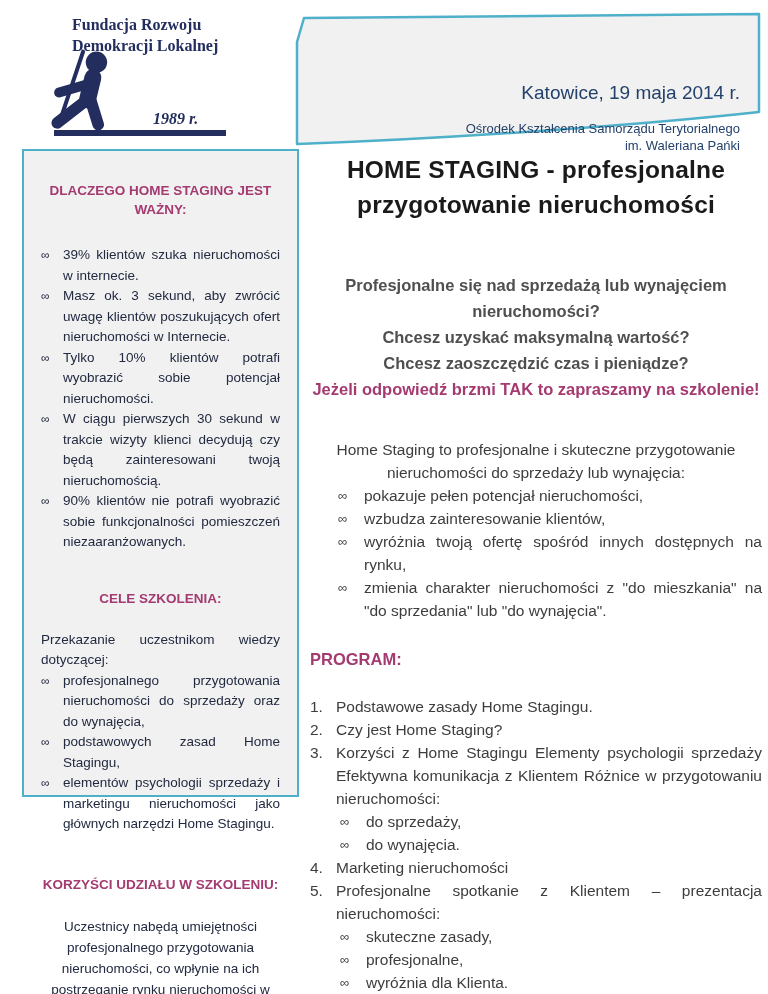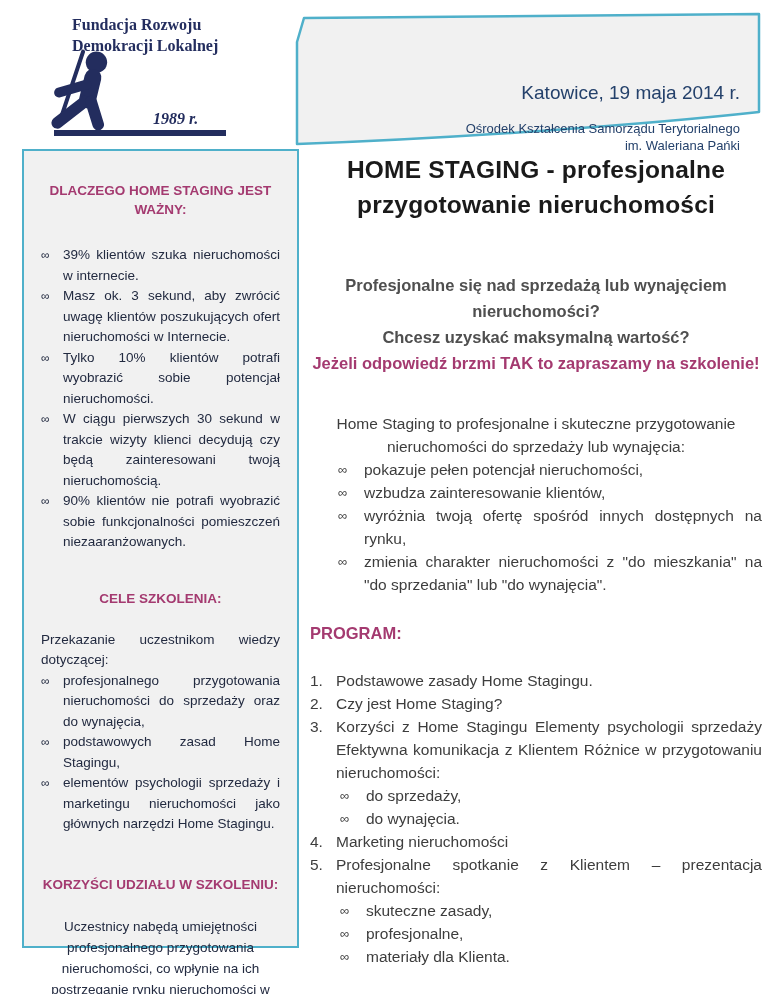--- a/index.html
+++ b/index.html
@@ -28,21 +28,21 @@
   .date-box svg { position:absolute; left:0; top:0; }
   .date-box-content {
     position:absolute; left:0; top:26px; width:100%; padding-right:26px;
     text-align:right; color:#24416b;margin-top:48px;
   }
   .date-line { font-size:19px; margin-bottom:16px; }
   .org-line  { font-size:13px; line-height:17px; }
 
   
   .sidebar {
-    position:absolute; left:22px; top:149px; width:277px; height:799px;
+    position:absolute; left:22px; top:149px; width:277px; height:648px;
     background:#f1f1f1; border:2px solid #4fb0ca;
     padding:30px 17px 15px 17px;
     color:#222a40; font-size:13.5px; line-height:20.5px;
   }
   .side-heading {
     color:#a43a70; font-weight:bold; text-align:center; font-size:13.5px;
     line-height:19px;
   }
   .side-heading.h1 { margin-bottom:26px; }
   .side-heading.h2 { margin-top:36px; margin-bottom:22px; }
@@ -155,20 +155,21 @@
     <div class="side-heading h3">KORZYŚCI UDZIAŁU W SZKOLENIU:</div>
     <div class="side-benefits">Uczestnicy nabędą umiejętności profesjonalnego przygotowania nieruchomości, co wpłynie na ich postrzeganie rynku nieruchomości w Polsce i zwiększy sprzedaż.</div>
   </aside>
 
   <main class="main">
     <h1 class="main-title">HOME STAGING - profesjonalne przygotowanie nieruchomości</h1>
 
     <div class="intro">
       <div>Profesjonalne się nad sprzedażą lub wynajęciem nieruchomości?</div>
       <div>Chcesz uzyskać maksymalną wartość?</div>
+      <div>Chcesz zaoszczędzić czas i pieniądze?</div>
       <div class="intro-accent">Jeżeli odpowiedź brzmi TAK to zapraszamy na szkolenie!</div>
     </div>
 
     <div class="about">
       <div class="about-lead">Home Staging to profesjonalne i skuteczne przygotowanie nieruchomości do sprzedaży lub wynajęcia:</div>
       <div class="about-list">
         <div class="bullet-row">
           <span class="marker">∞</span>
           <span class="btext">pokazuje pełen potencjał nieruchomości,</span>
         </div>
@@ -224,19 +225,19 @@
         <div class="bullet-row">
           <span class="marker">∞</span>
           <span class="btext">skuteczne zasady,</span>
         </div>
         <div class="bullet-row">
           <span class="marker">∞</span>
           <span class="btext">profesjonalne,</span>
         </div>
         <div class="bullet-row">
           <span class="marker">∞</span>
-          <span class="btext">materiały dla Klienta.</span>
+          <span class="btext">wyróżnia dla Klienta.</span>
         </div>
       </div>
     </div>
   </main>
 
 </div>
 
 </body></html>

